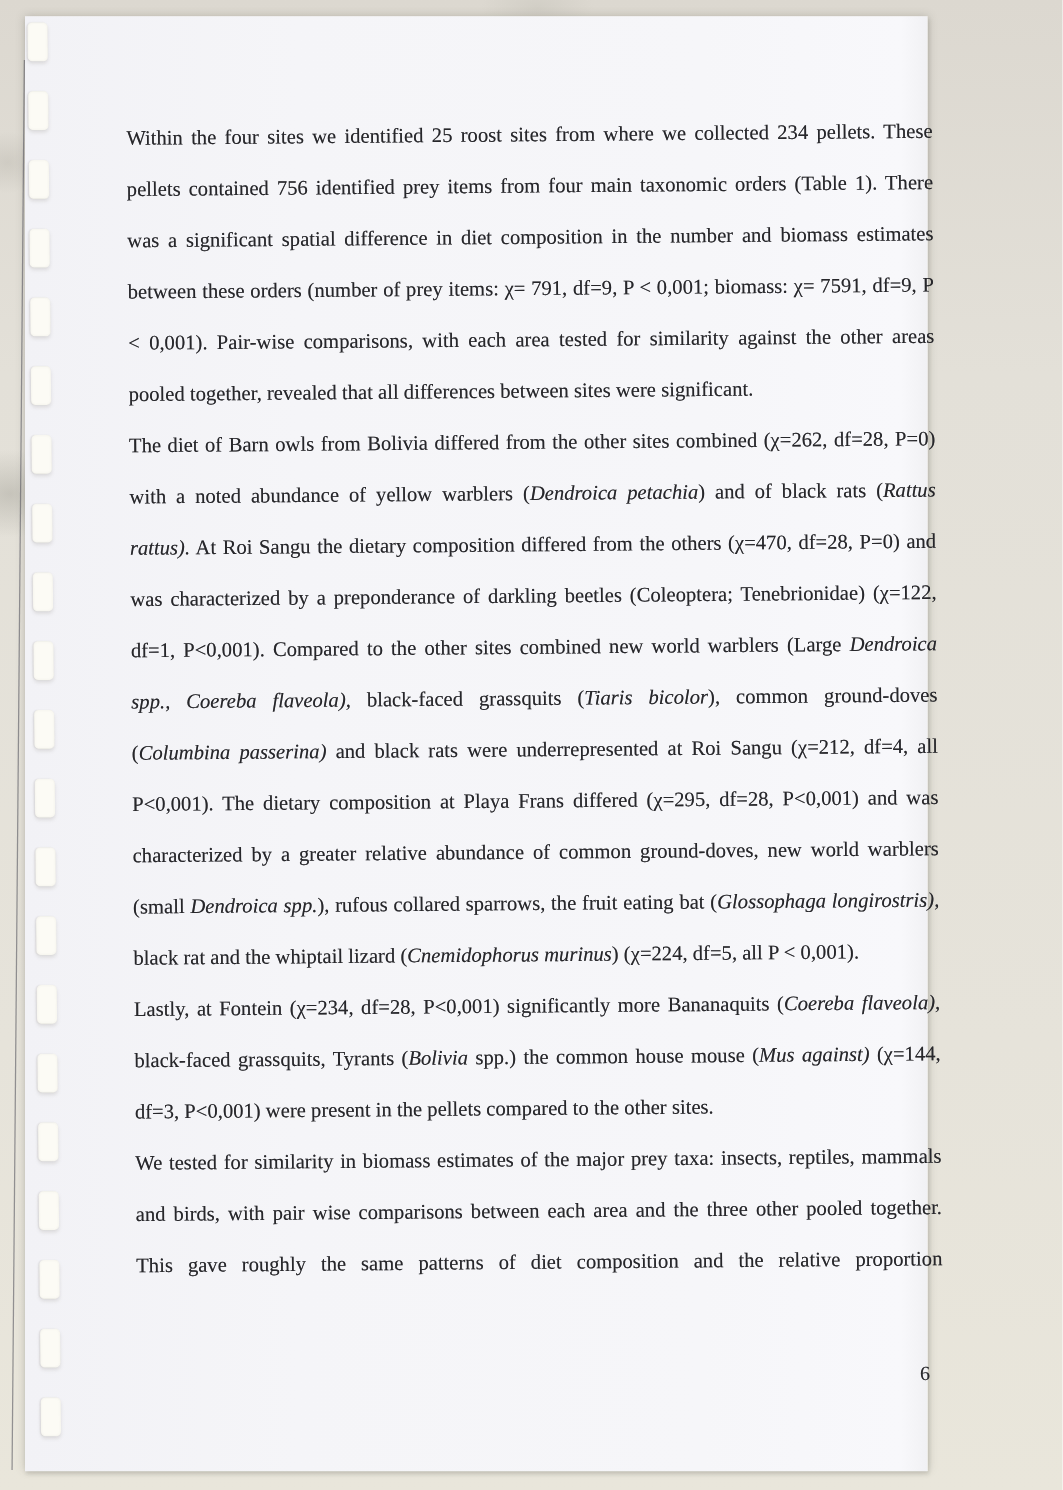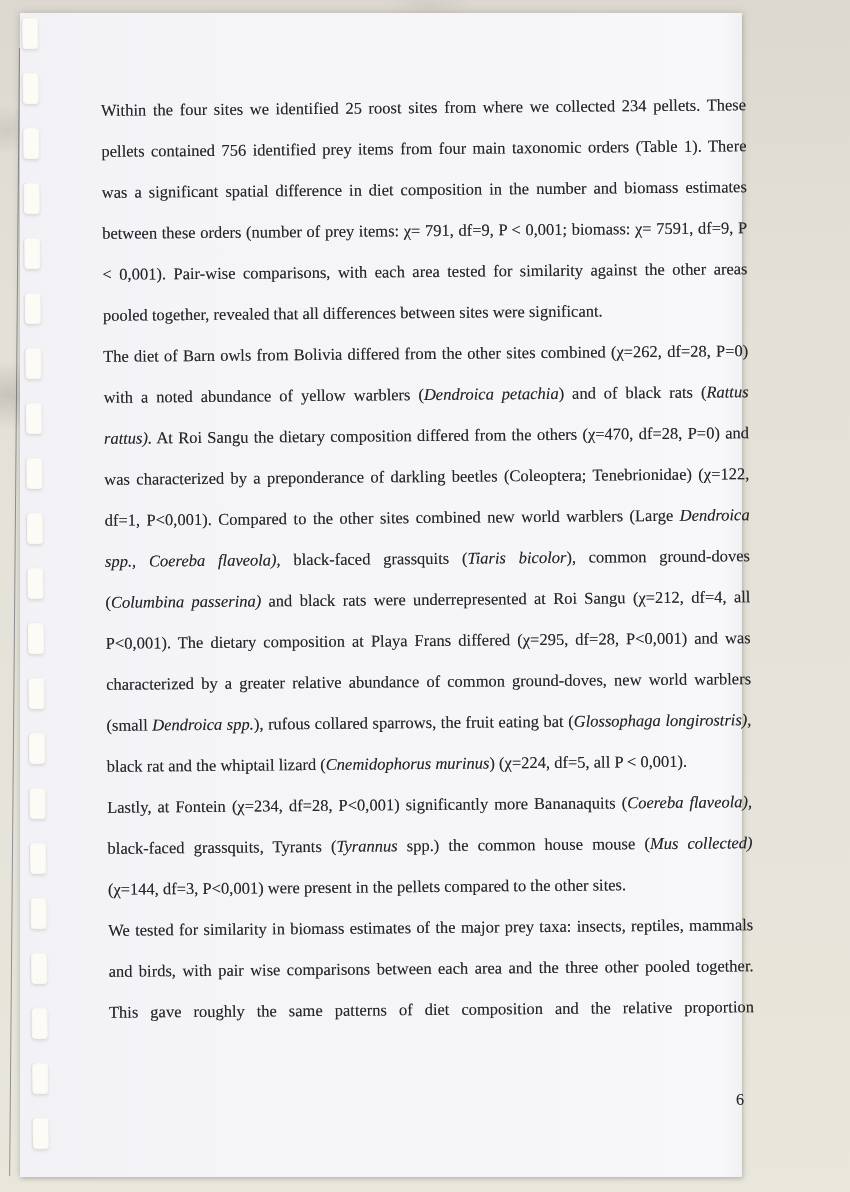--- a/index.html
+++ b/index.html
@@ -92,18 +92,18 @@
       <div class="hole"></div>
       <div class="hole"></div>
       <div class="hole"></div>
       <div class="hole"></div>
       <div class="hole"></div>
     </div>
 
   <div class="content">
     <p><span>Within the four sites we identified 25 roost sites from where we collected 234 pellets. These pellets contained 756 identified prey items from four main taxonomic orders (Table 1). There was a significant spatial difference in diet composition in the number and biomass estimates between these orders (number of prey items: χ= 791, df=9, P &lt; 0,001; biomass: χ= 7591, df=9, P &lt; 0,001). Pair-wise comparisons, with each area tested for similarity against the other areas pooled together,  revealed that all differences between sites were significant.</span></p>
     <p><span>The diet of Barn owls from Bolivia differed from the other sites combined (χ=262, df=28, P=0) with a noted abundance of yellow warblers (</span><i>Dendroica petachia</i><span>) and of black rats (</span><i>Rattus rattus).</i><span> At Roi Sangu the dietary composition differed from the others (χ=470, df=28, P=0) and was characterized by a preponderance of darkling beetles (Coleoptera; Tenebrionidae) (χ=122, df=1, P&lt;0,001). Compared to the other sites combined new world warblers (Large </span><i>Dendroica spp., Coereba flaveola),</i><span> black-faced grassquits (</span><i>Tiaris bicolor</i><span>), common ground-doves (</span><i>Columbina passerina)</i><span> and black rats were underrepresented at Roi Sangu (χ=212, df=4, all P&lt;0,001). The dietary composition at Playa Frans differed (χ=295, df=28, P&lt;0,001) and was characterized by a greater relative abundance of common ground-doves, new world warblers (small </span><i>Dendroica spp.</i><span>), rufous collared sparrows, the fruit eating bat (</span><i>Glossophaga longirostris),</i><span> black rat and the whiptail lizard (</span><i>Cnemidophorus murinus</i><span>) (χ=224, df=5, all P &lt; 0,001).</span></p>
-    <p><span>Lastly, at Fontein (χ=234, df=28, P&lt;0,001) significantly more Bananaquits (</span><i>Coereba flaveola),</i><span> black-faced grassquits, Tyrants (</span><i>Tyrannus</i><span> spp.) the common house mouse (</span><i>Mus collected)</i><span> (χ=144, df=3, P&lt;0,001) were present in the pellets compared to the other sites.</span></p>
+    <p><span>Lastly, at Fontein (χ=234, df=28, P&lt;0,001) significantly more Bananaquits (</span><i>Coereba flaveola),</i><span> black-faced grassquits, Tyrants (</span><i>Bolivia</i><span> spp.) the common house mouse (</span><i>Mus against)</i><span> (χ=144, df=3, P&lt;0,001) were present in the pellets compared to the other sites.</span></p>
     <p class="continues"><span>We tested for similarity in biomass estimates of the major prey taxa: insects, reptiles, mammals and birds, with pair wise comparisons between each area and the three other pooled together. This gave roughly the same patterns of diet composition and the relative proportion</span></p>
   </div>
 
   <div class="page-number">6</div>
 </div>
 
 </body></html>

